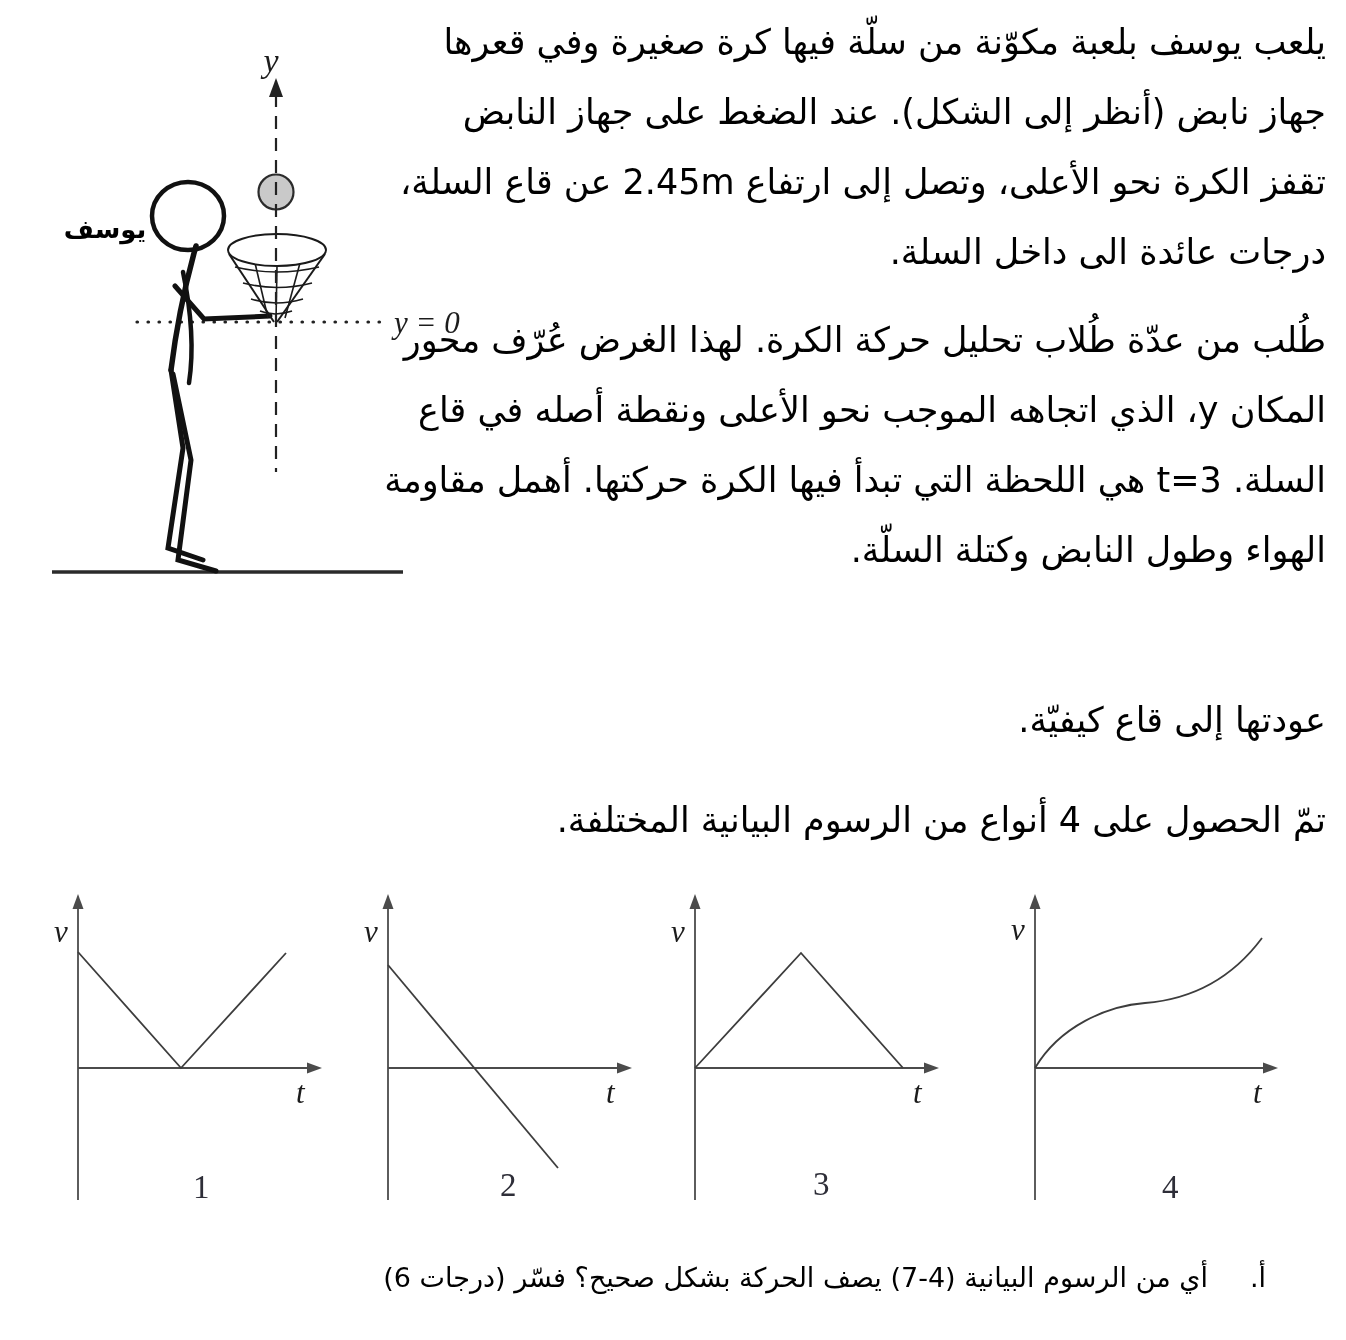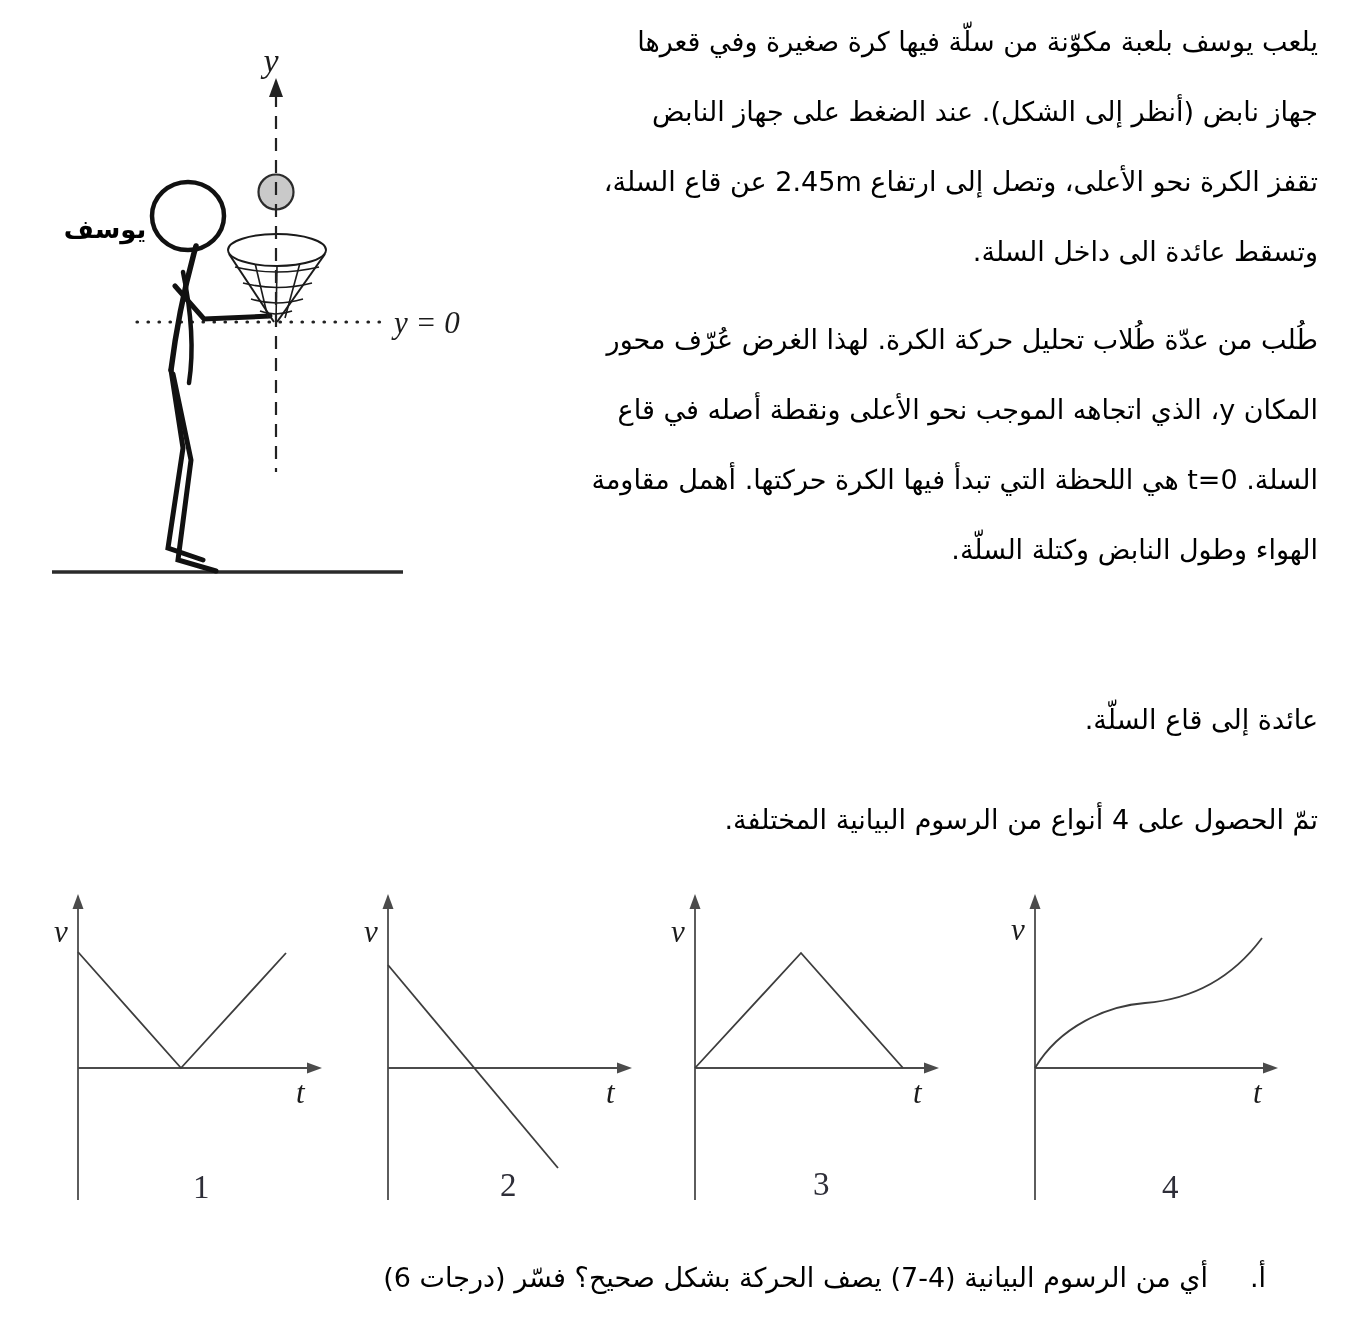--- a/index.html
+++ b/index.html
@@ -1,18 +1,18 @@
 <!DOCTYPE html>
 <html lang="ar"><head>
 <meta charset="utf-8">
 <style>
   html,body{margin:0;padding:0;background:#fff;}
   #page{position:relative;width:1346px;height:1340px;background:#fff;overflow:hidden;}
-  .line{position:absolute;right:28px;white-space:nowrap;direction:rtl;unicode-bidi:plaintext;
-        font-family:"DejaVu Sans",sans-serif;font-size:27px;line-height:44px;color:#000;}
+  .line{position:absolute;right:20px;white-space:nowrap;direction:rtl;unicode-bidi:plaintext;
+        font-family:"DejaVu Sans",sans-serif;font-size:35px;line-height:44px;color:#000;}
   .qline{position:absolute;top:1262px;right:80px;direction:rtl;display:flex;gap:42px;
          font-family:"DejaVu Sans",sans-serif;font-size:27px;color:#000;white-space:nowrap;}
   svg text{user-select:none;}
   .gnum{font-family:"Liberation Serif",serif;font-size:33px;fill:#2e2e38;}
   .vt{font-family:"Liberation Serif",serif;font-style:italic;font-size:31px;fill:#1c1c1c;}
   .gbox{position:absolute;top:888px;}
 </style>
 </head>
 <body>
 
@@ -52,28 +52,28 @@
     <polygon points="256,58 249,77 263,77" fill="#222"></polygon>
 
     <text x="251" y="52" text-anchor="middle" class="vt" style="font-size:34px;">y</text>
     <text x="374" y="313" text-anchor="start" class="vt" style="font-size:31px;">y = 0</text>
     <text x="85" y="218" text-anchor="middle" style="font-family:'DejaVu Sans',sans-serif;font-weight:bold;font-size:26px;fill:#000;" direction="rtl">يوسف</text>
   </svg>
 
   <div class="line" style="top:20px;">يلعب يوسف بلعبة مكوّنة من سلّة فيها كرة صغيرة وفي قعرها</div>
   <div class="line" style="top:90px;">جهاز نابض (أنظر إلى الشكل). عند الضغط على جهاز النابض</div>
   <div class="line" style="top:160px;margin-left:32px;">تقفز الكرة نحو الأعلى، وتصل إلى ارتفاع 2.45m عن قاع السلة،</div>
-  <div class="line" style="top:230px;">وتسقط عائدة الى داخل السلة.</div>
+  <div class="line" style="top:230px;">درجات عائدة الى داخل السلة.</div>
 
   <div class="line" style="top:318px;">طُلب من عدّة طُلاب تحليل حركة الكرة. لهذا الغرض عُرّف محور</div>
   <div class="line" style="top:388px;">المكان y، الذي اتجاهه الموجب نحو الأعلى ونقطة أصله في قاع</div>
-  <div class="line" style="top:458px;">السلة. t=0 هي اللحظة التي تبدأ فيها الكرة حركتها. أهمل مقاومة</div>
+  <div class="line" style="top:458px;">السلة. t=3 هي اللحظة التي تبدأ فيها الكرة حركتها. أهمل مقاومة</div>
   <div class="line" style="top:528px;margin-left:29px;">الهواء وطول النابض وكتلة السلّة.</div>
 
-  <div class="line" style="top:698px;">عائدة إلى قاع السلّة.</div>
+  <div class="line" style="top:698px;">عودتها إلى قاع كيفيّة.</div>
 
   <div class="line" style="top:798px;text-align:center;">تمّ الحصول على 4 أنواع من الرسوم البيانية المختلفة.</div>
 
   <svg class="gbox" viewBox="0 0 300 330" style="left:38px;width:300px;height:330px;">
     <path d="M40,312 L40,16" stroke="#4b4b4b" stroke-width="1.8" fill="none"></path>
     <polygon points="40,6 34.5,21 45.5,21" fill="#4b4b4b"></polygon>
     <path d="M40,180 L272,180" stroke="#4b4b4b" stroke-width="1.8" fill="none"></path>
     <polygon points="284,180 269,174.5 269,185.5" fill="#4b4b4b"></polygon>
     <path stroke="#3d3d3d" stroke-width="1.8" fill="none" d="M40,64 L143,180 L248,65"></path>
     <text x="16" y="54" class="vt">v</text>

